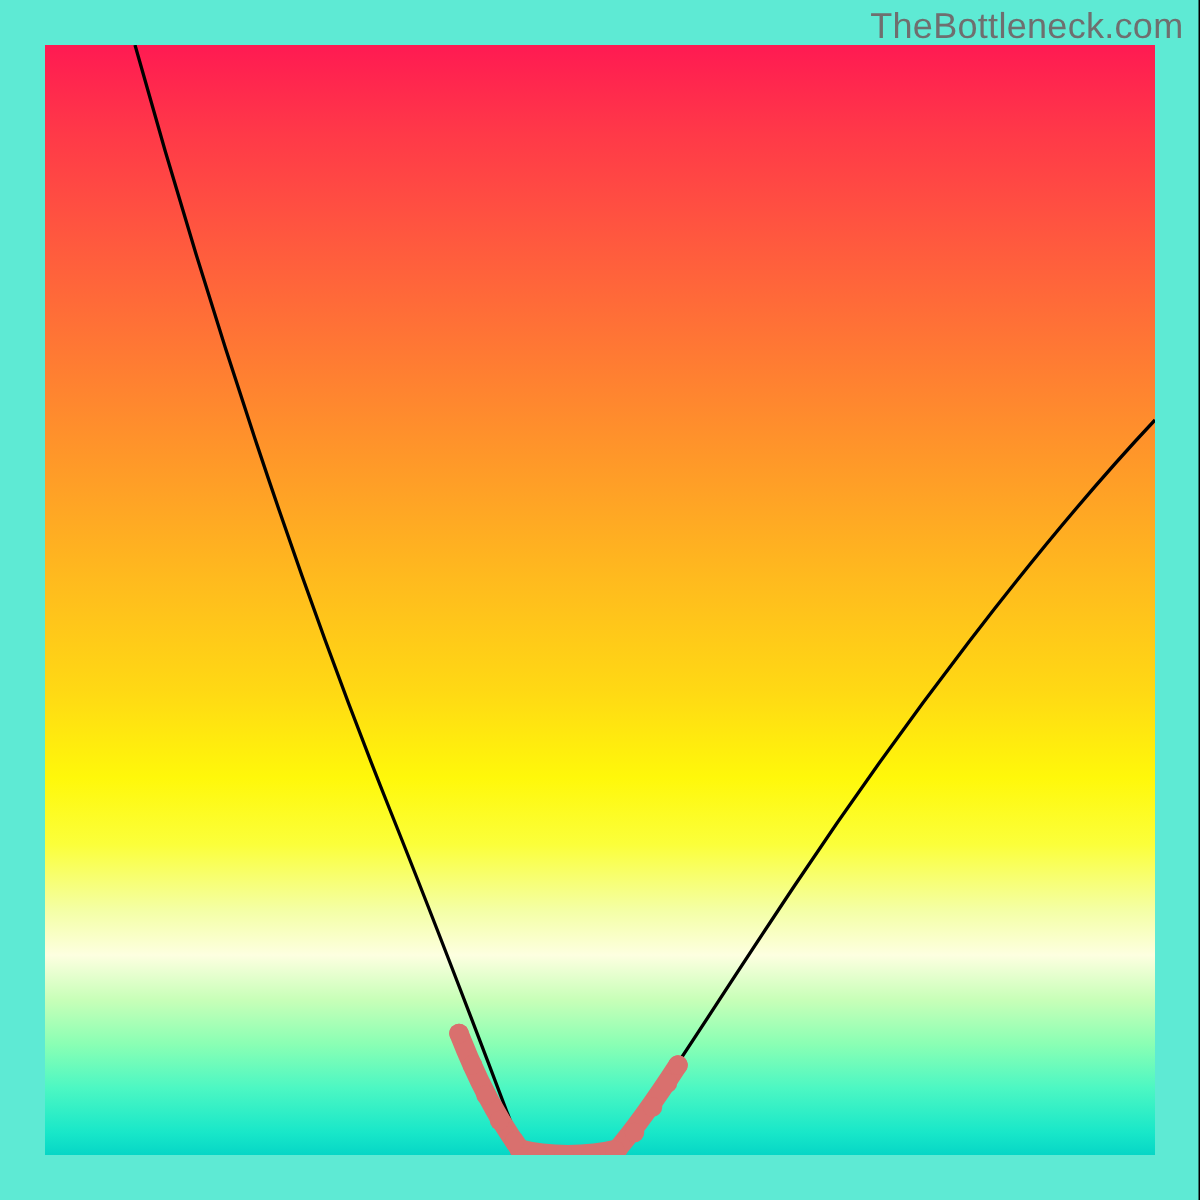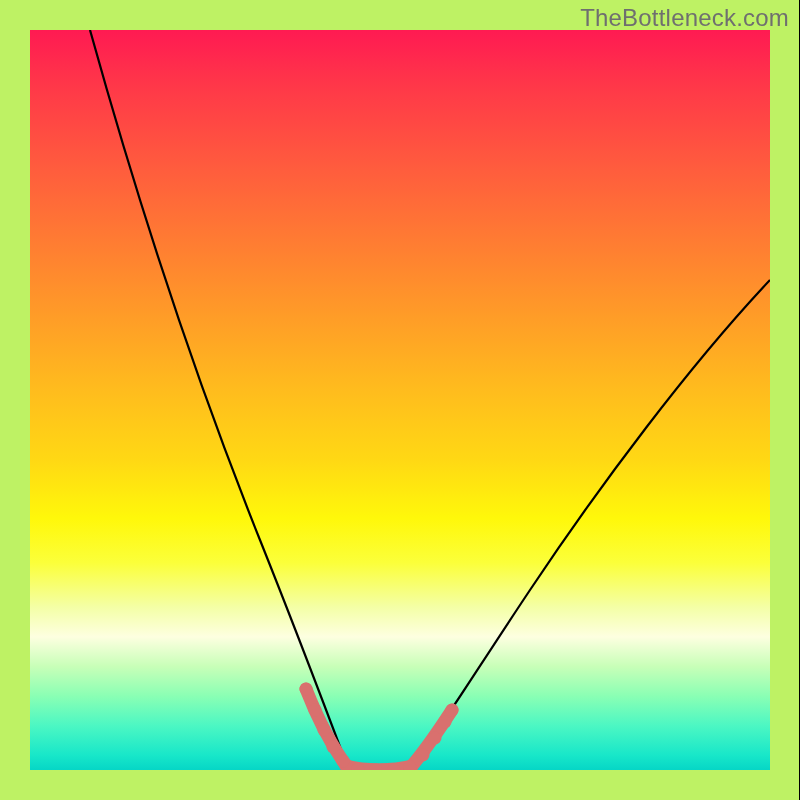--- a/index.html
+++ b/index.html
@@ -1,16 +1,16 @@
 <!DOCTYPE html>
 <html><head>
 <meta charset="utf-8">
 <style>
   html,body{margin:0;padding:0;width:800px;height:800px;background:#000;overflow:hidden;font-family:Arial,Helvetica,sans-serif}
-  .frame{position:absolute;left:0;top:0;width:799px;height:800px;background:#bef264}
+  .frame{position:absolute;left:0;top:0;width:799px;height:800px;background:#5eead4}
   .plot{position:absolute;left:30px;top:30px;width:740px;height:740px;
         background:linear-gradient(to bottom,
           #ff1a52 0%,
           #ff3948 8%,
           #ff5a3e 18%,
           #ff7a33 28%,
           #ff9a28 38%,
           #ffba1e 48%,
           #ffd814 58%,
           #fff80a 66%,

